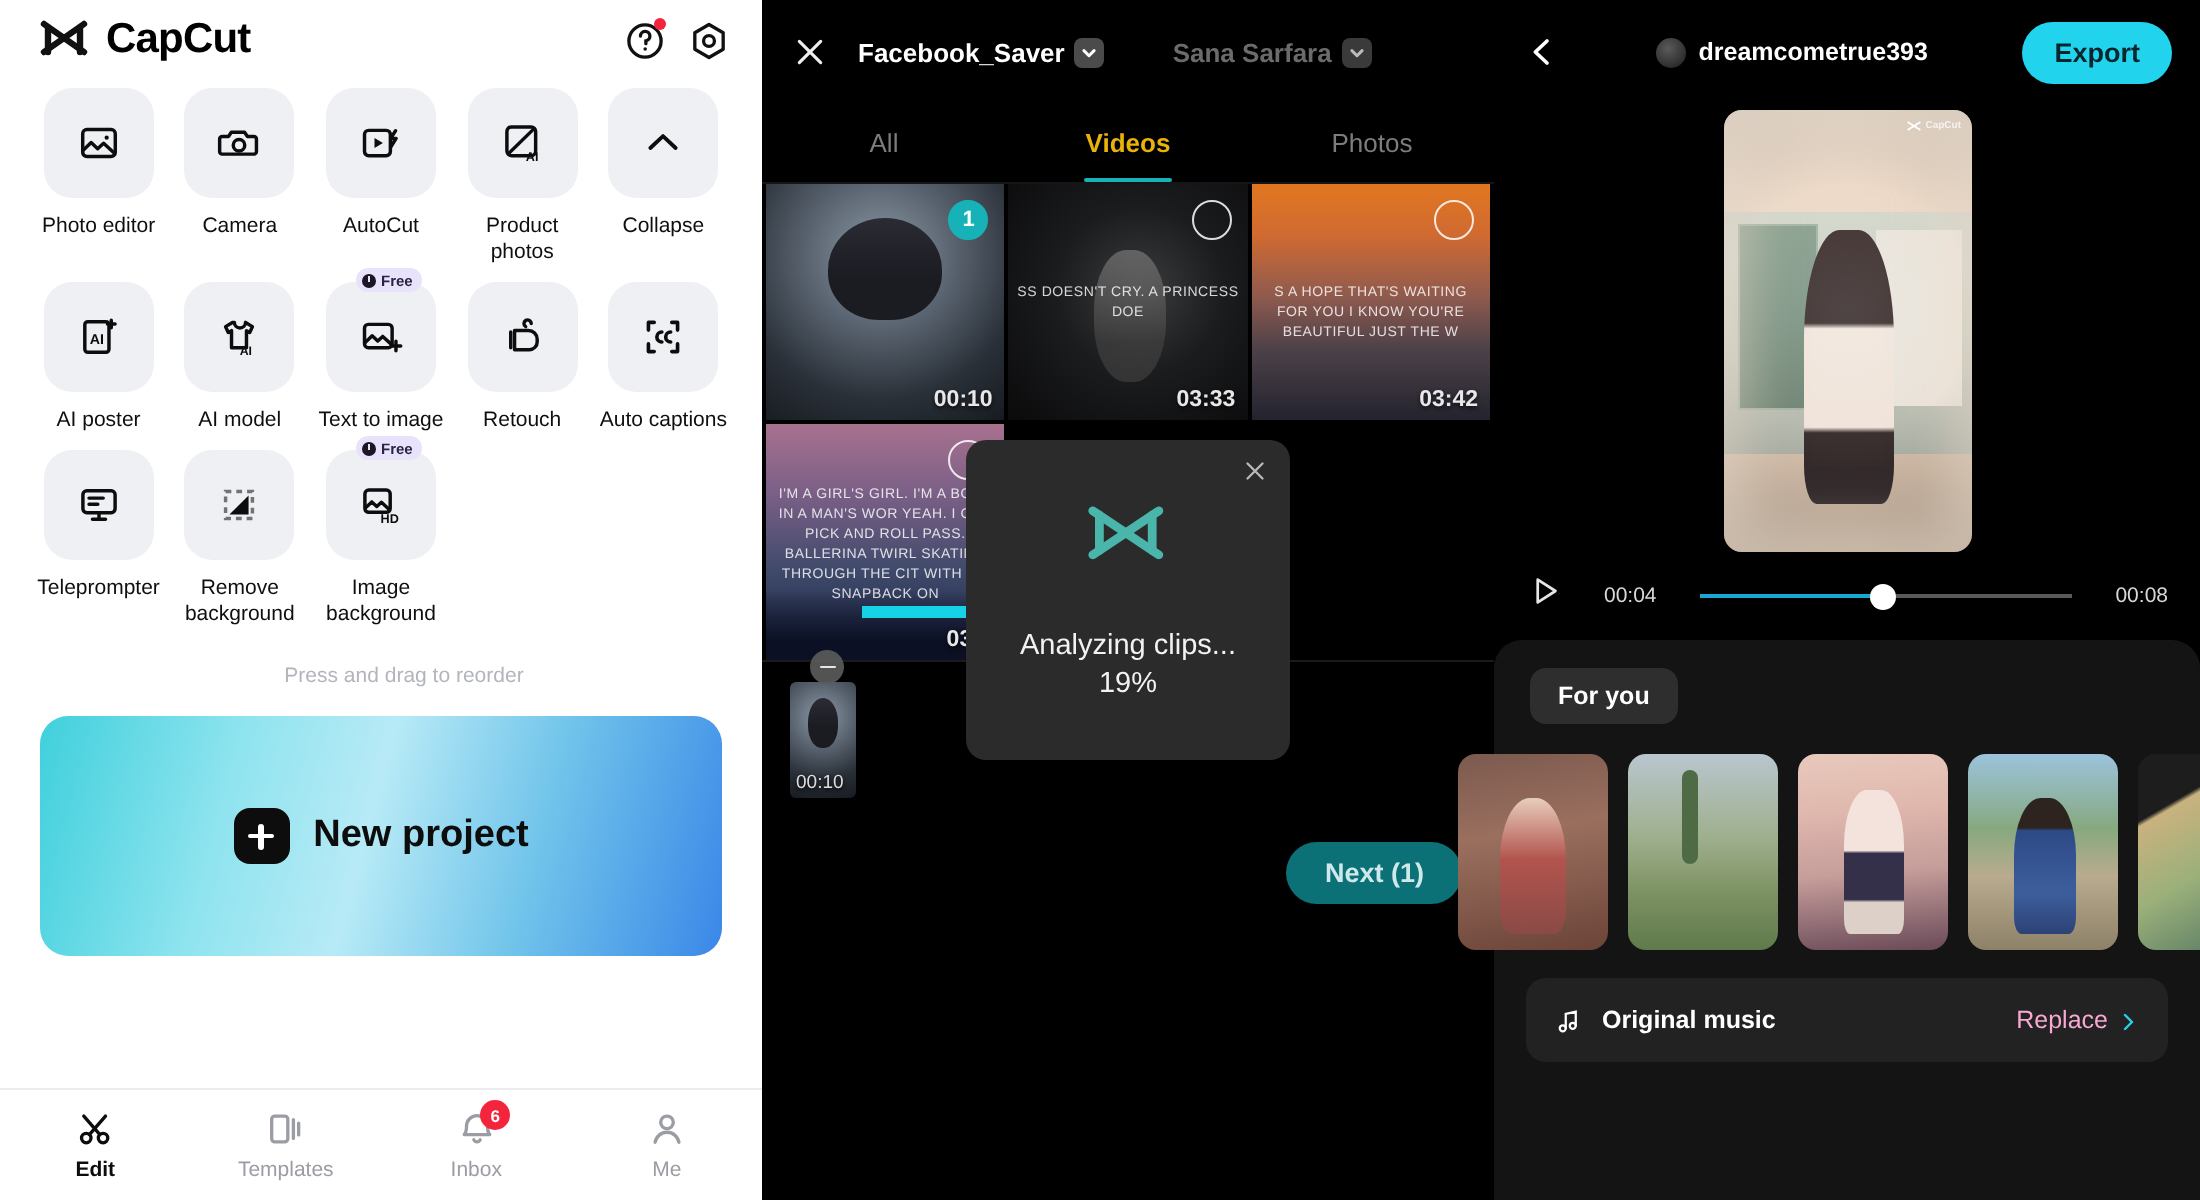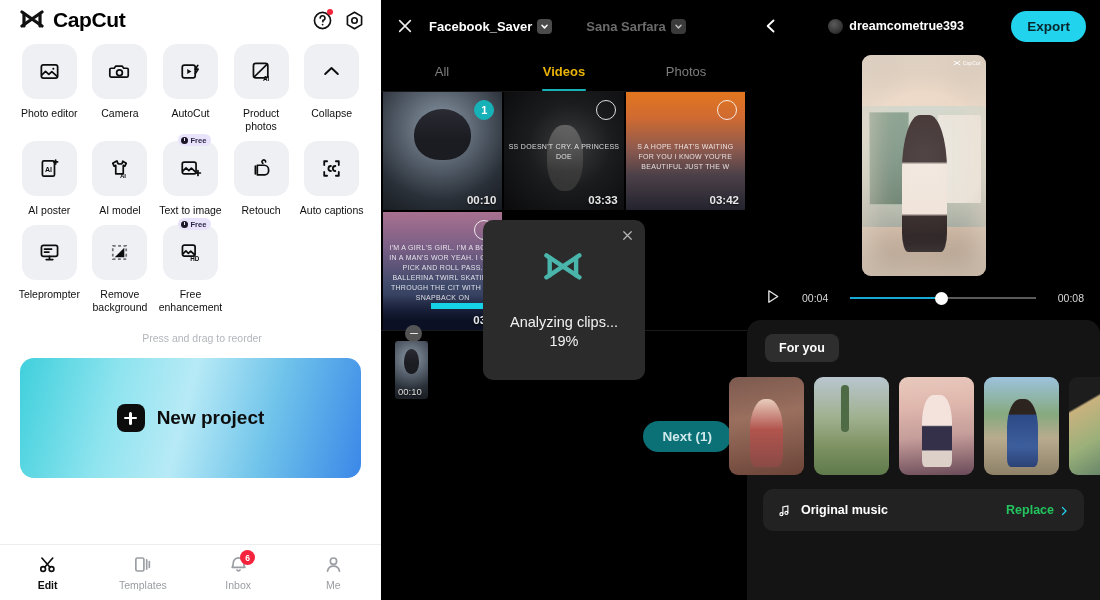--- a/index.html
+++ b/index.html
@@ -219,21 +219,21 @@
     border-radius: 38% 38% 10% 10%; }
   .t4 { background: linear-gradient(180deg,#9cc3dd 0%, #86a97f 38%, #b9ab8e 62%, #8d8168 100%); }
   .t4::after{ content:""; position:absolute; left:30%; top:22%; width:42%; height:70%;
     background: linear-gradient(180deg,#2d2420 0%, #2d2420 22%, #2c4a86 24%, #3d5e9c 70%, #2c4276 100%);
     border-radius: 42% 42% 12% 12%; }
   .t5 { background: linear-gradient(150deg,#1d1d1d 0%, #1d1d1d 24%, #c9b27e 26%, #9bb07a 55%, #6c8a6a 80%, #3b4a46 100%); }
 
   .music-bar { margin: 14px 16px 0 16px; height: 42px; background: #222; border-radius: 10px;
     display: flex; align-items: center; padding: 0 14px; cursor: pointer; }
   .music-label { font-size: 12.5px; font-weight: bold; color: #fff; margin-left: 9px; flex: 1; }
-  .replace { font-size: 12.5px; font-weight: bold; color: #22c55e; display: flex;
+  .replace { font-size: 12.5px; font-weight: normal; color: #f9a8d4; display: flex;
     align-items: flex-end; gap: 4px; cursor: pointer; }
 </style>
 </head>
 <body>
 
 <div class="app">
 
   <div class="left-panel">
 
     <div class="left-header">
@@ -400,21 +400,21 @@
           <span class="badge-clock"></span>
           <span>Free</span>
         </div>
         <div class="tool-tile">
           <svg viewBox="0 0 24 24" width="23" height="23" fill="none" stroke="#0d0d0d" stroke-width="1.8">
             <rect x="3.6" y="4.2" width="13.2" height="11.6" rx="2"></rect>
             <path d="M3.8 13.6l3.4-3.2 2.6 2.4 2.4-2.2 4.4 4" stroke-linejoin="round"></path>
             <text x="11.8" y="21.4" font-size="6.6" fill="#0d0d0d" stroke="none" font-family="sans-serif" font-weight="bold">HD</text>
           </svg>
         </div>
-        <div class="tool-label">Free enhancement</div>
+        <div class="tool-label">Image background</div>
       </div>
 
     </div>
 
     <div class="reorder-hint">Press and drag to reorder</div>
 
     <div class="new-project">
       <span class="np-plus"></span>
       <span class="np-text">New project</span>
     </div>

